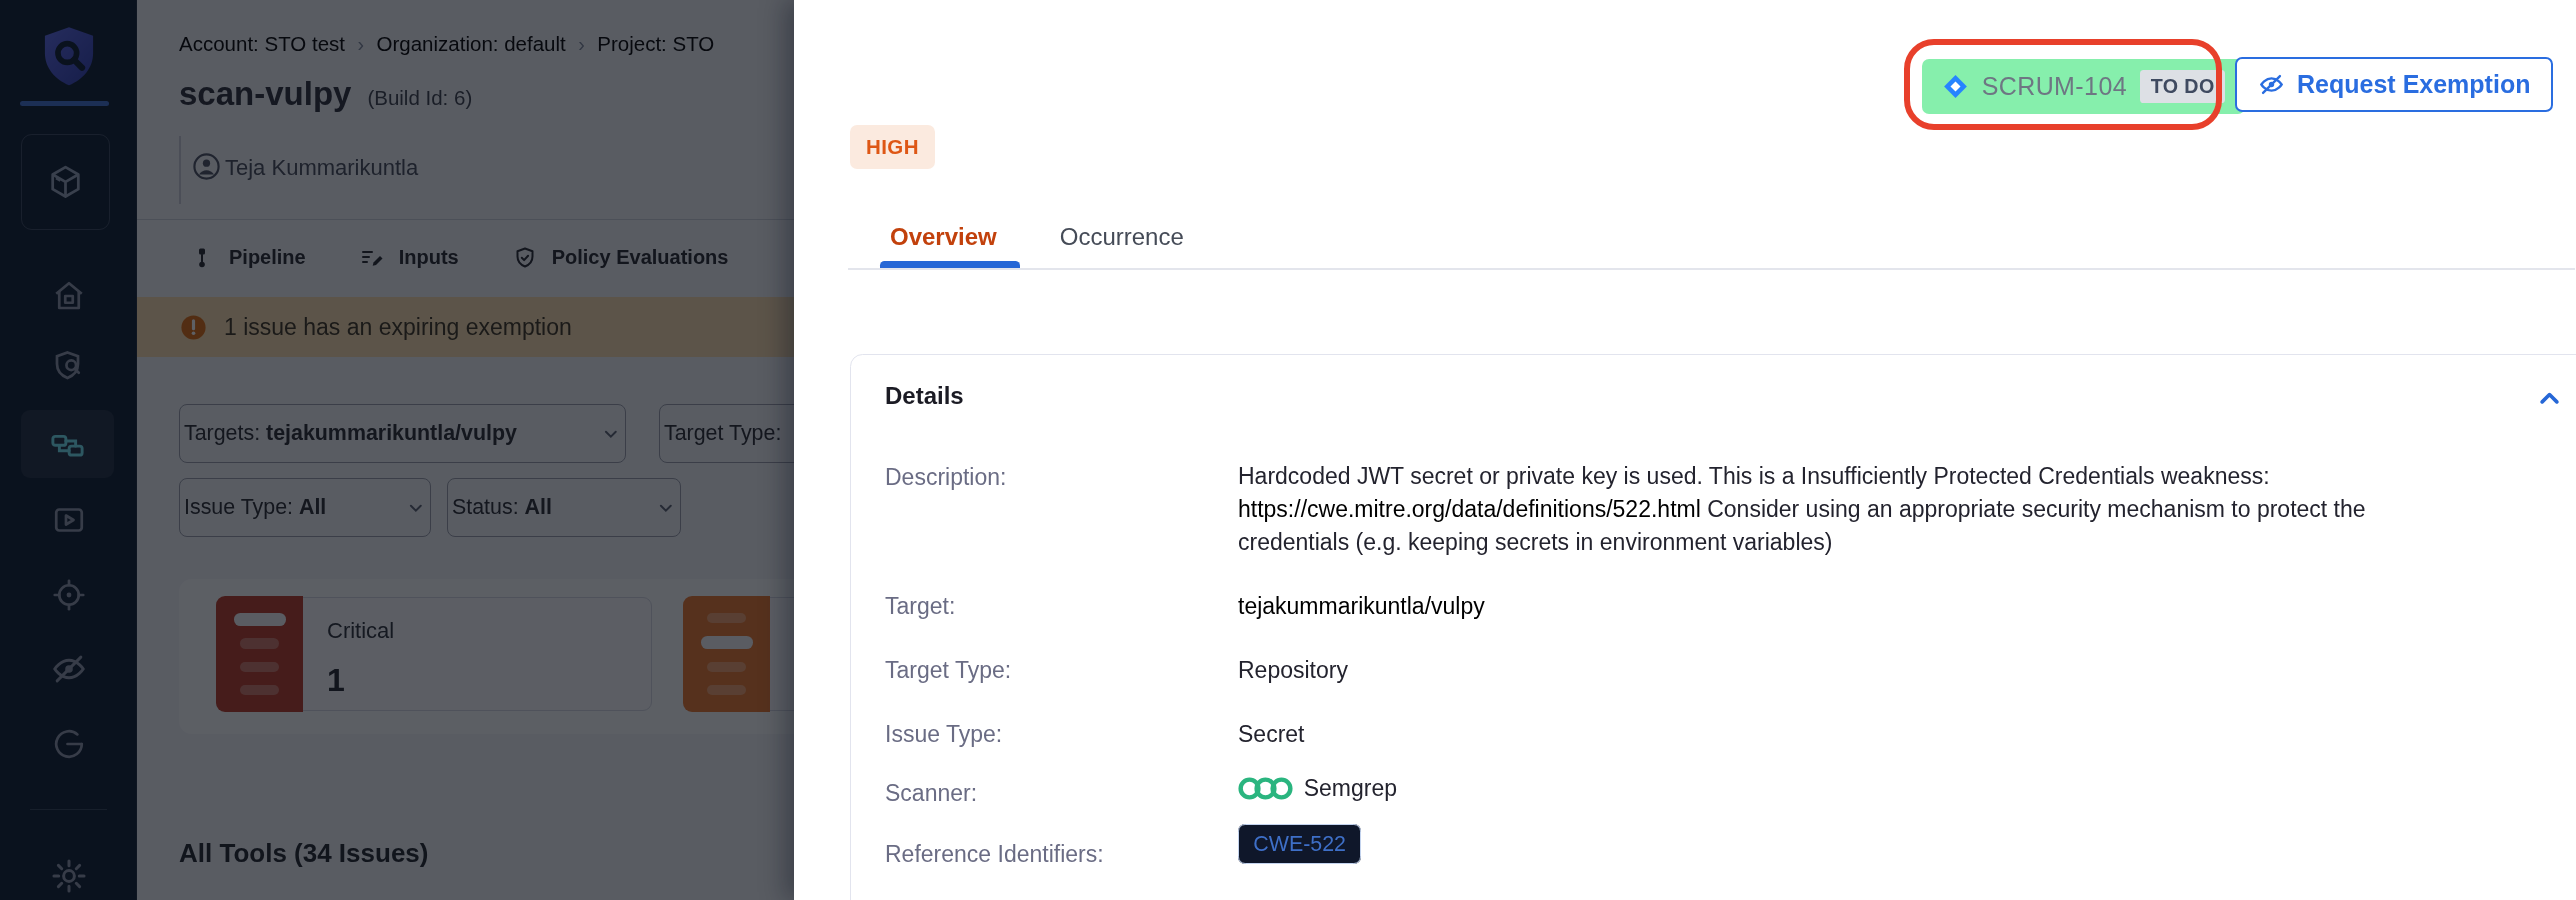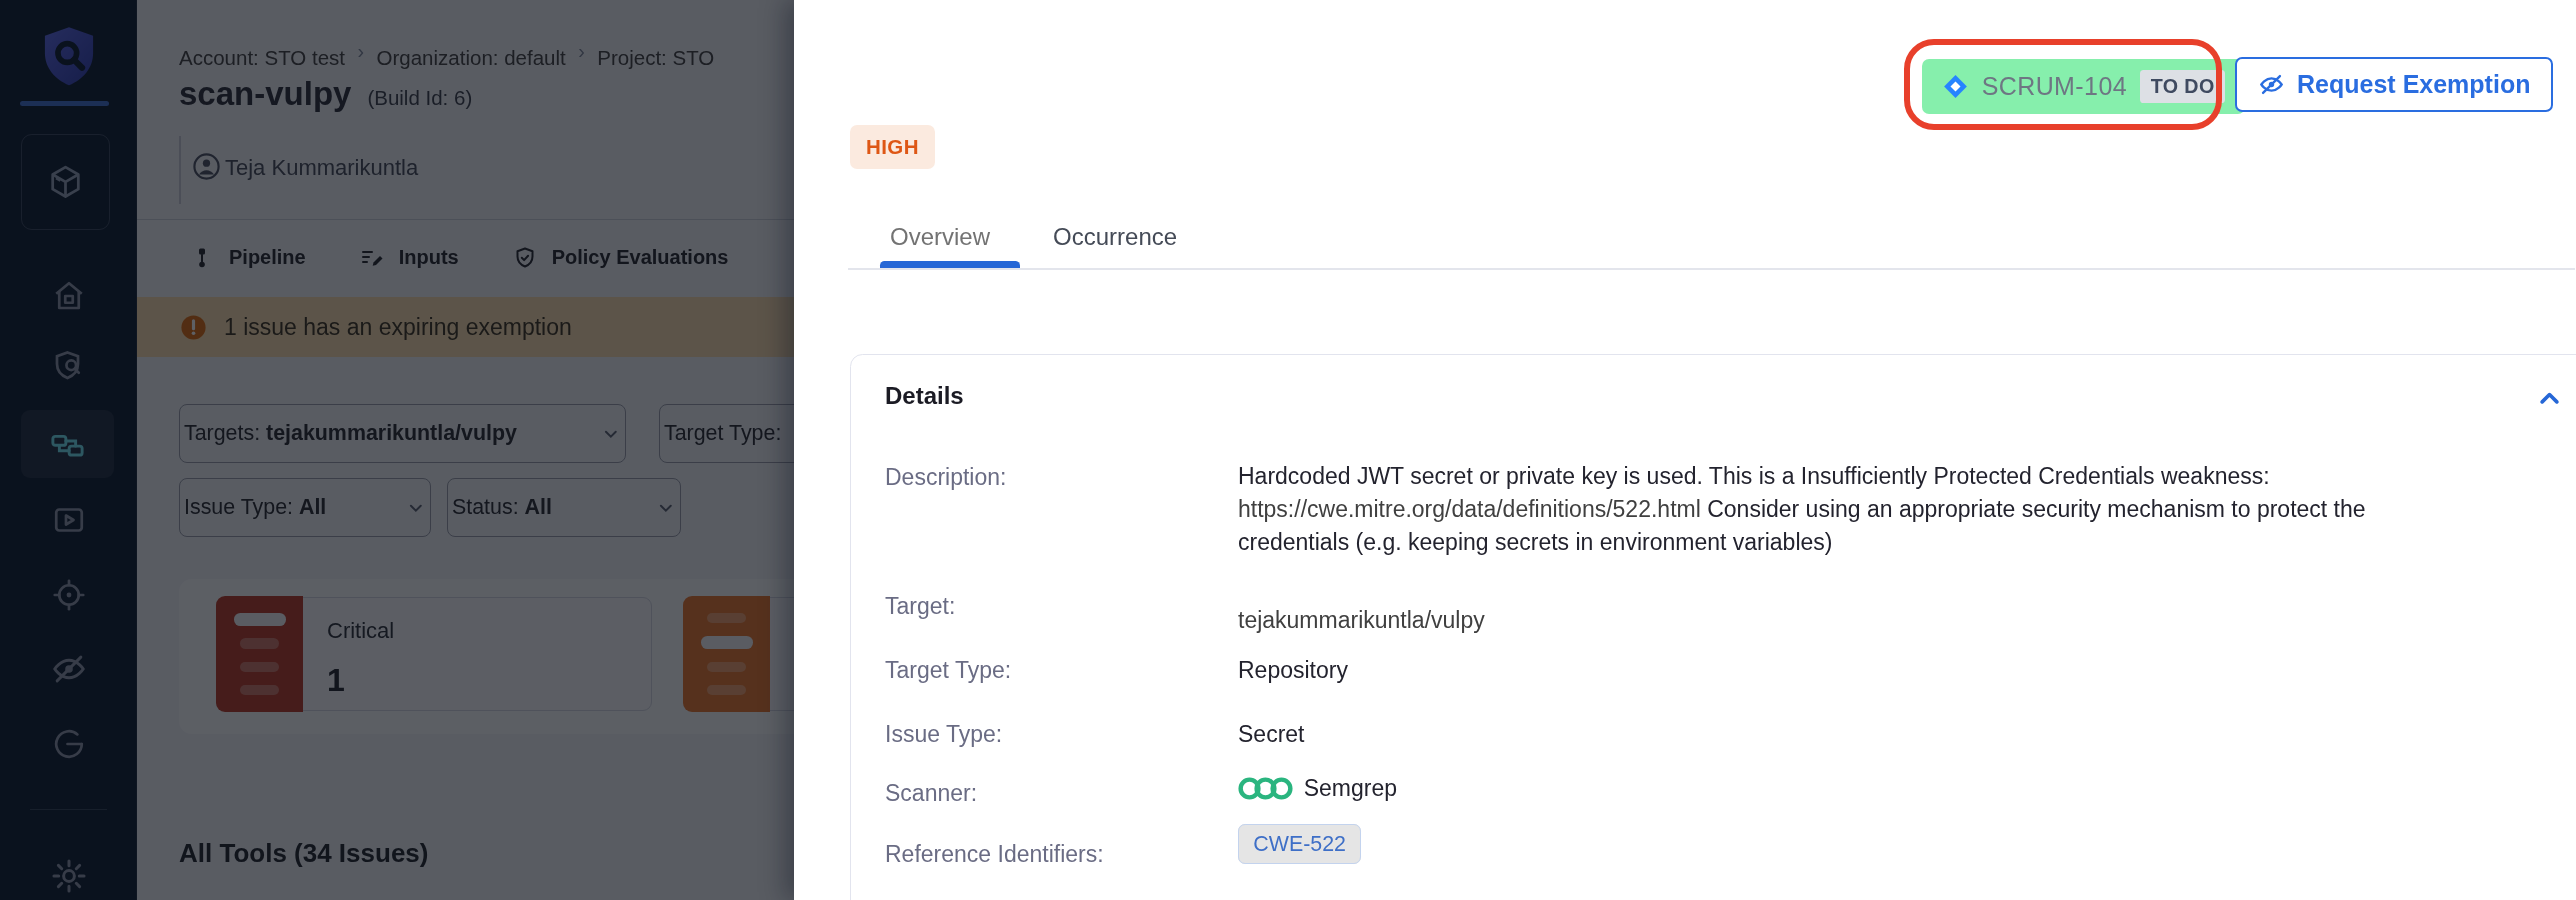--- a/index.html
+++ b/index.html
@@ -55,33 +55,33 @@
   .drawer { left:794px; top:0; width:1782px; height:900px; background:#FFFFFF; z-index:10; box-shadow:-9px 0 23px rgba(10,15,30,0.35); }
   .jira-chip { left:1128px; top:59px; height:55px; background:#86efac; border-radius:7.1px; display:flex; align-items:center; gap:13px; padding:0 19.7px; }
   .jira-key { font-size:25px; color:#6E7683; letter-spacing:0.4px; }
   .todo-badge { background:#DDE0E5; color:#3F4A60; font-size:19.7px; font-weight:800; letter-spacing:0.4px; border-radius:3.6px; padding:5.4px 10.7px; }
   .exemption-btn { left:1441px; top:57px; width:318px; height:55px; border:2.2px solid #2A6DE0; border-radius:7.1px; background:#fff; color:#2A6DE0; display:flex; align-items:center; justify-content:center; gap:12.5px; font-size:25px; font-weight:700; cursor:pointer; font-family:"Liberation Sans",sans-serif; }
   .finding-row { left:56px; top:125px; display:flex; align-items:center; gap:19.7px; }
   .sev-badge-high { background:#FBEADF; color:#DE5715; font-size:20.5px; font-weight:800; letter-spacing:0.4px; border-radius:7.1px; padding:9.8px 16px; }
   .finding-title { font-size:28px; font-weight:700; color:#15151C; white-space:nowrap; }
   .drawer-tabs { left:96px; top:223px; display:flex; gap:63px; font-size:24px; }
   .dtab { color:#454B57; padding-bottom:27px; cursor:pointer; }
-  .dtab.active { color:#737373; font-weight:400; }
+  .dtab.active { color:#c2410c; font-weight:700; }
   .dtab-underline { left:86px; top:261px; width:140px; height:8px; background:#2667D6; border-radius:4.5px 4.5px 0 0; }
   .dtab-divider { left:54px; top:268px; width:1727px; height:1.8px; background:#E3E5EC; }
 
   .details-card { left:56px; top:354px; width:1777px; height:607px; background:#fff; border:1.8px solid #E2E4EE; border-radius:12.5px; }
   .details-heading { left:34px; top:27px; font-size:24px; font-weight:700; color:#1B1B24; }
   .collapse-chevron { left:1685px; top:30px; color:#2667D6; cursor:pointer; }
   .field-label { left:34px; font-size:23px; color:#6A6C84; white-space:nowrap; }
   .field-value { left:387px; font-size:23px; color:#23232E; white-space:nowrap; }
   .desc-block { left:387px; top:105px; width:1170px; font-size:23px; color:#23232E; line-height:33px; white-space:normal; }
-  .link { color:#404040; text-decoration:none; cursor:pointer;margin-top:14px; }
+  .link { color:#000000; text-decoration:none; cursor:pointer; }
   .scanner-value { display:flex; align-items:center; gap:10.7px; }
-  .ref-badge { background:#e5e5e5; border:1.8px solid #C3D3EE; border-radius:7.1px; padding:7.1px 14.3px; font-size:21.4px; color:#3E6FC7; }
+  .ref-badge { background:#0f172a; border:1.8px solid #C3D3EE; border-radius:7.1px; padding:7.1px 14.3px; font-size:21.4px; color:#3E6FC7; }
 
   
   .annotation-oval { left:1904px; top:39px; width:318px; height:91px; border:6.3px solid #E8402B; border-radius:30px; z-index:30; pointer-events:none; }
 
   svg { display:block; }
 </style>
 </head>
 <body>
 
 <div class="abs sidebar">

